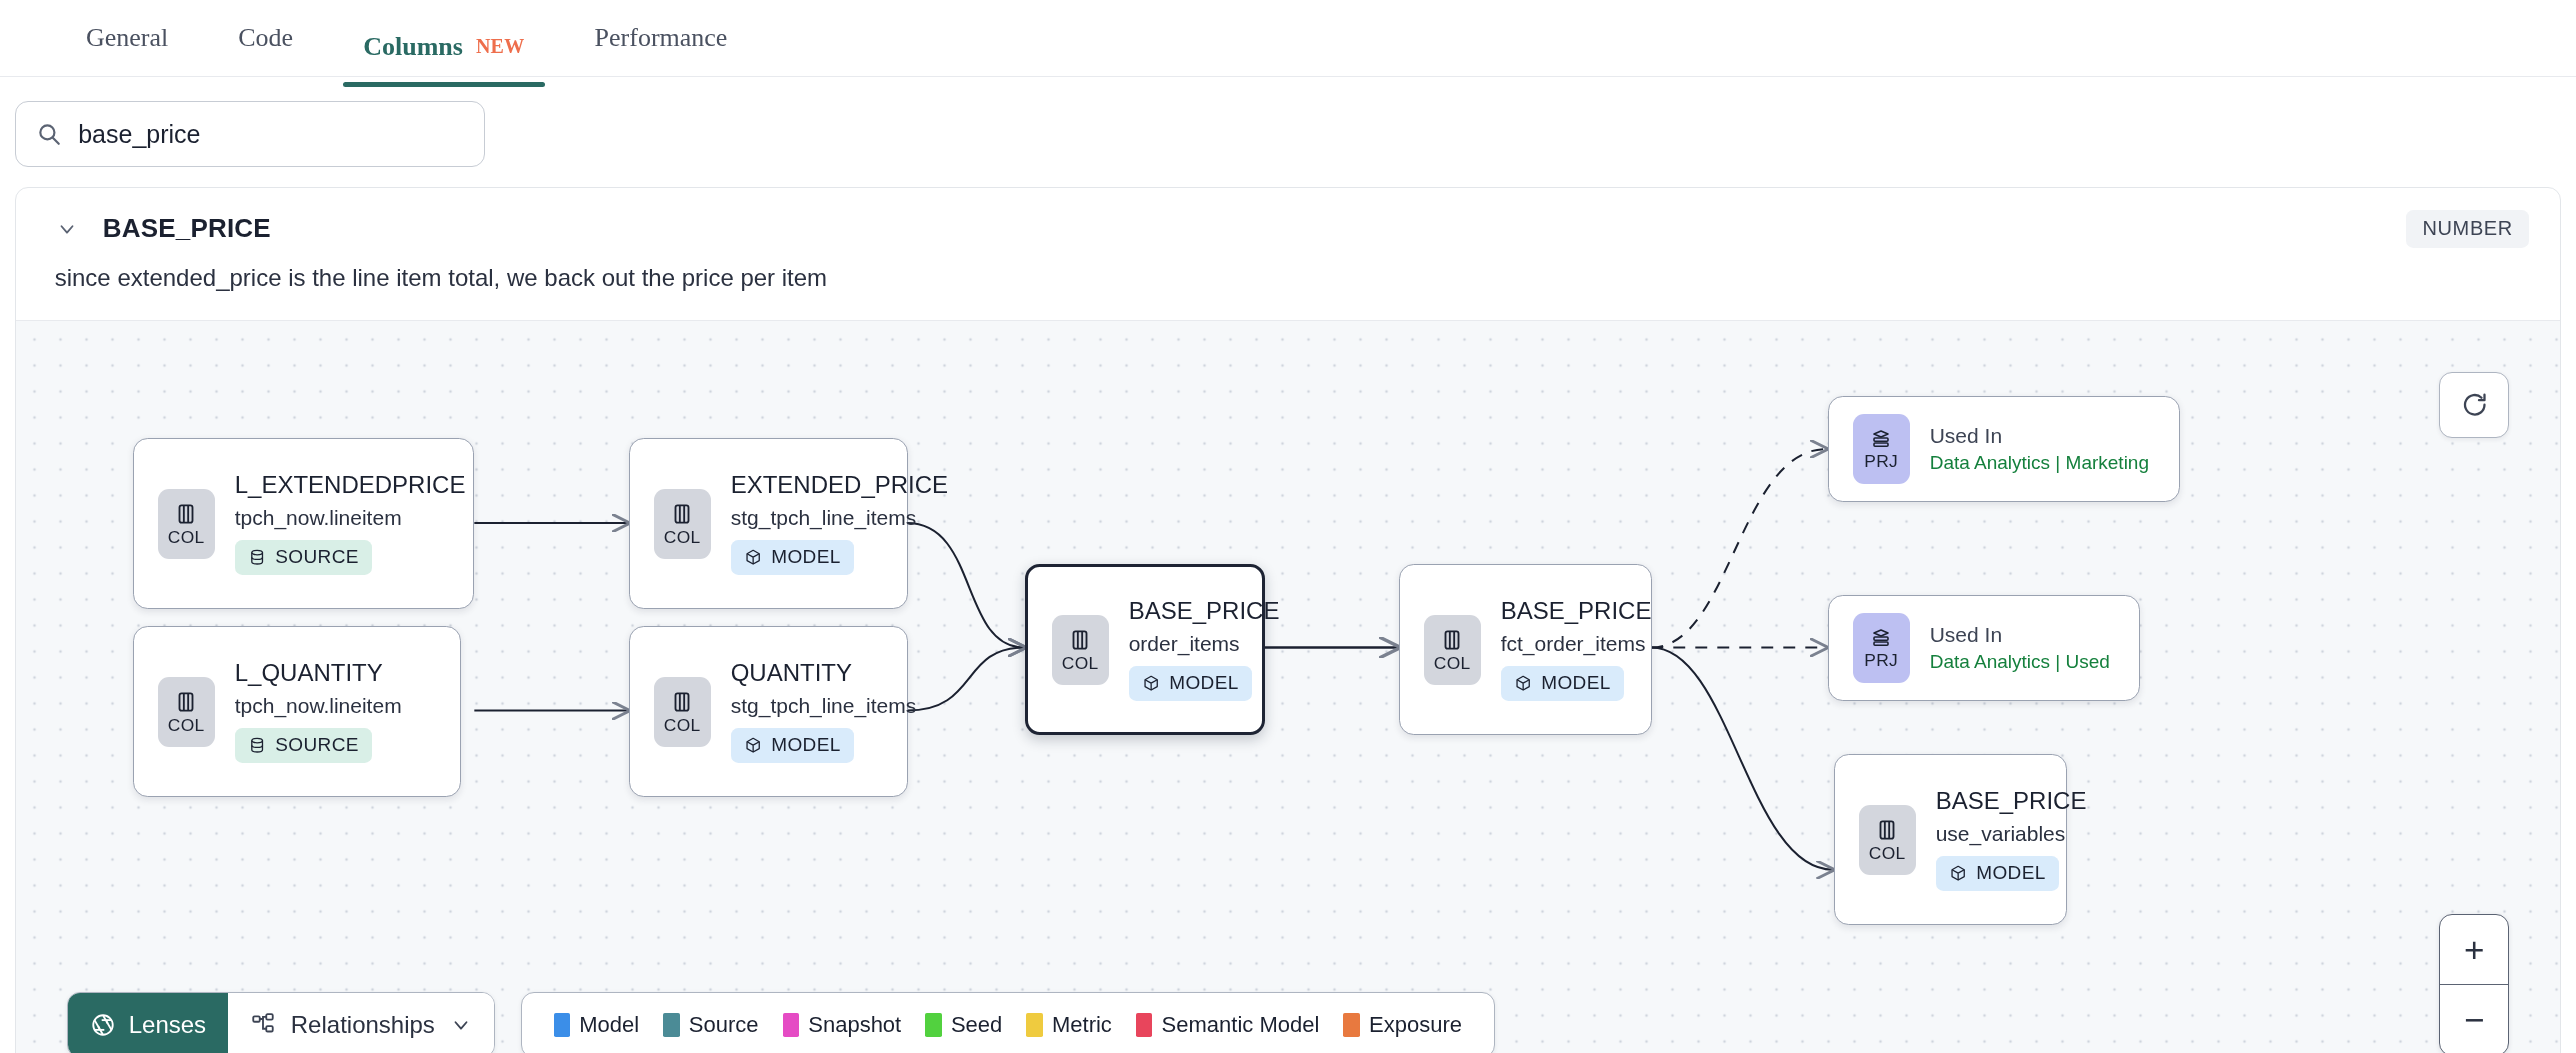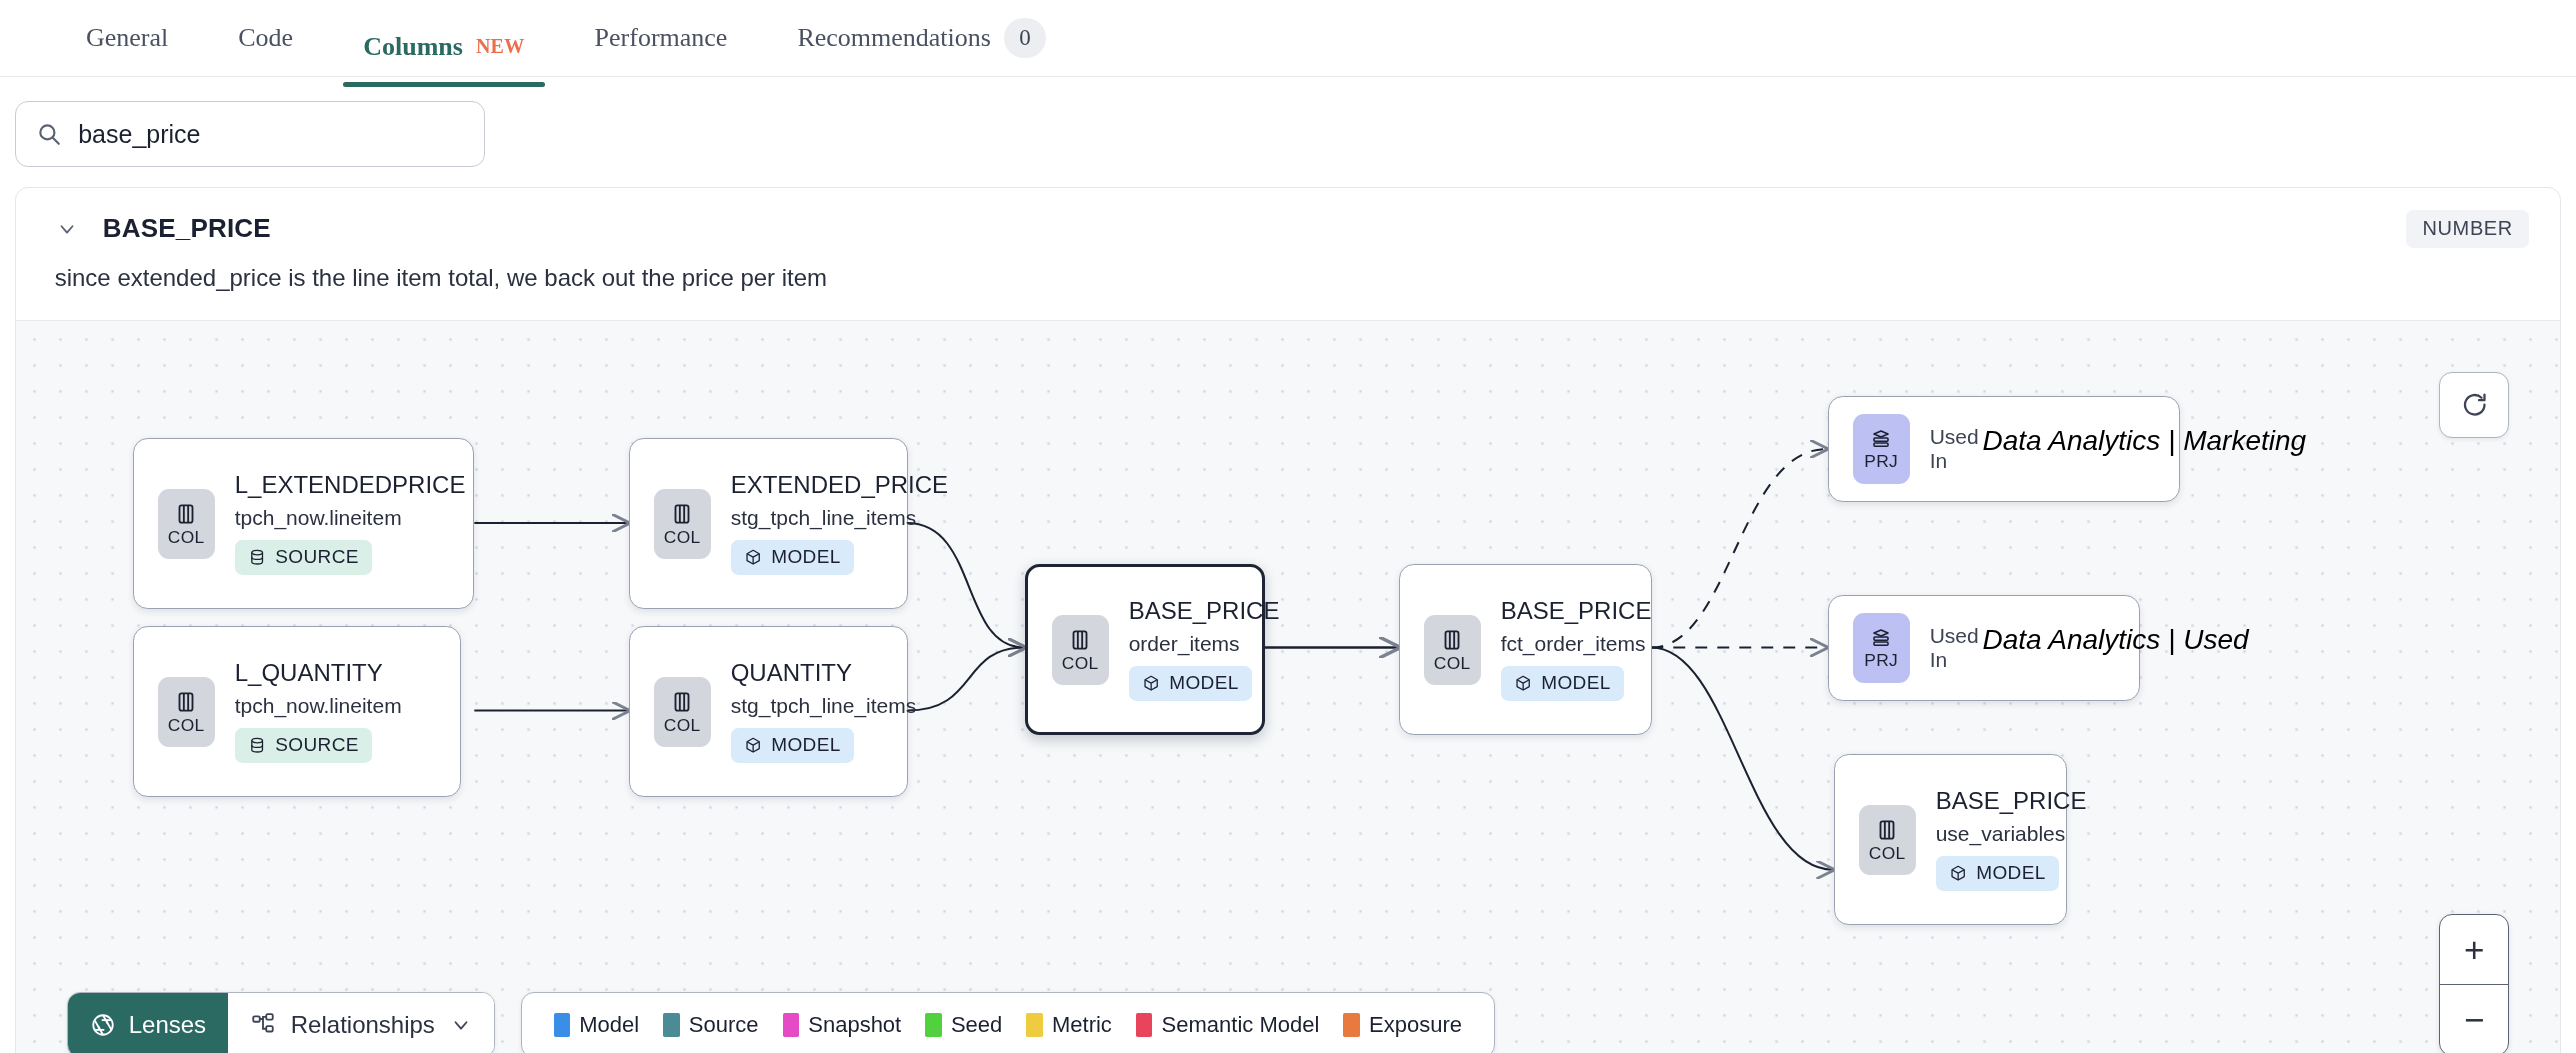--- a/index.html
+++ b/index.html
@@ -176,23 +176,23 @@
   .nsub { font-size: 21px; color: #2b3140; line-height: 1.1; white-space: nowrap; }
   .tag {
     display: inline-flex; align-items: center; gap: 9.2px;
     font-size: 19px; letter-spacing: 0.4px;
     padding: 6.4px 13px; border-radius: 7.3px;
     width: fit-content;
     margin-top: 3.7px;
   }
   .tag-model { background: #d9ebfb; color: #1b2130; }
   .tag-source { background: #d9efe7; color: #1b2130; }
-  .prj-body { display: flex; flex-direction: row; gap: 3.7px; }
+  .prj-body { display: flex; flex-direction: column; gap: 3.7px; }
   .prj-top { font-size: 21px; color: #3d4454; line-height: 1.15; }
-  .prj-name { font-size: 28px; color: #000000; line-height: 1.15; white-space: nowrap; font-style: italic; }
+  .prj-name { font-size: 19px; color: #15803d; line-height: 1.15; white-space: nowrap; }
 
   
   .ctl-topright { position: absolute; top: 51px; right: 51px; display: flex; gap: 20px; z-index: 5; }
   .btn {
     background: #fff;
     border: 1.8px solid #aeb5c1;
     border-radius: 13px;
     height: 66px;
     display: flex; align-items: center; gap: 16.5px;
     padding: 0 26px;
@@ -269,24 +269,20 @@
   </div>
   <div class="tab">
     <span>Code</span>
   </div>
   <div class="tab active">
     <span>Columns</span>
     <span class="newbadge">NEW</span>
   </div>
   <div class="tab">
     <span>Performance</span>
-  </div>
-  <div class="tab">
-    <span>Recommendations</span>
-    <span class="countbadge">0</span>
   </div>
 </div>
 
 <div class="searchwrap">
   <div class="searchbox">
     <span class="ico">
       <svg width="26" height="26" viewBox="0 0 24 24" fill="none" stroke="#5b6373" stroke-width="2" stroke-linecap="round">
         <circle cx="10.5" cy="10.5" r="6.5"></circle>
           <line x1="15.5" y1="15.5" x2="21" y2="21"></line>
       </svg>

